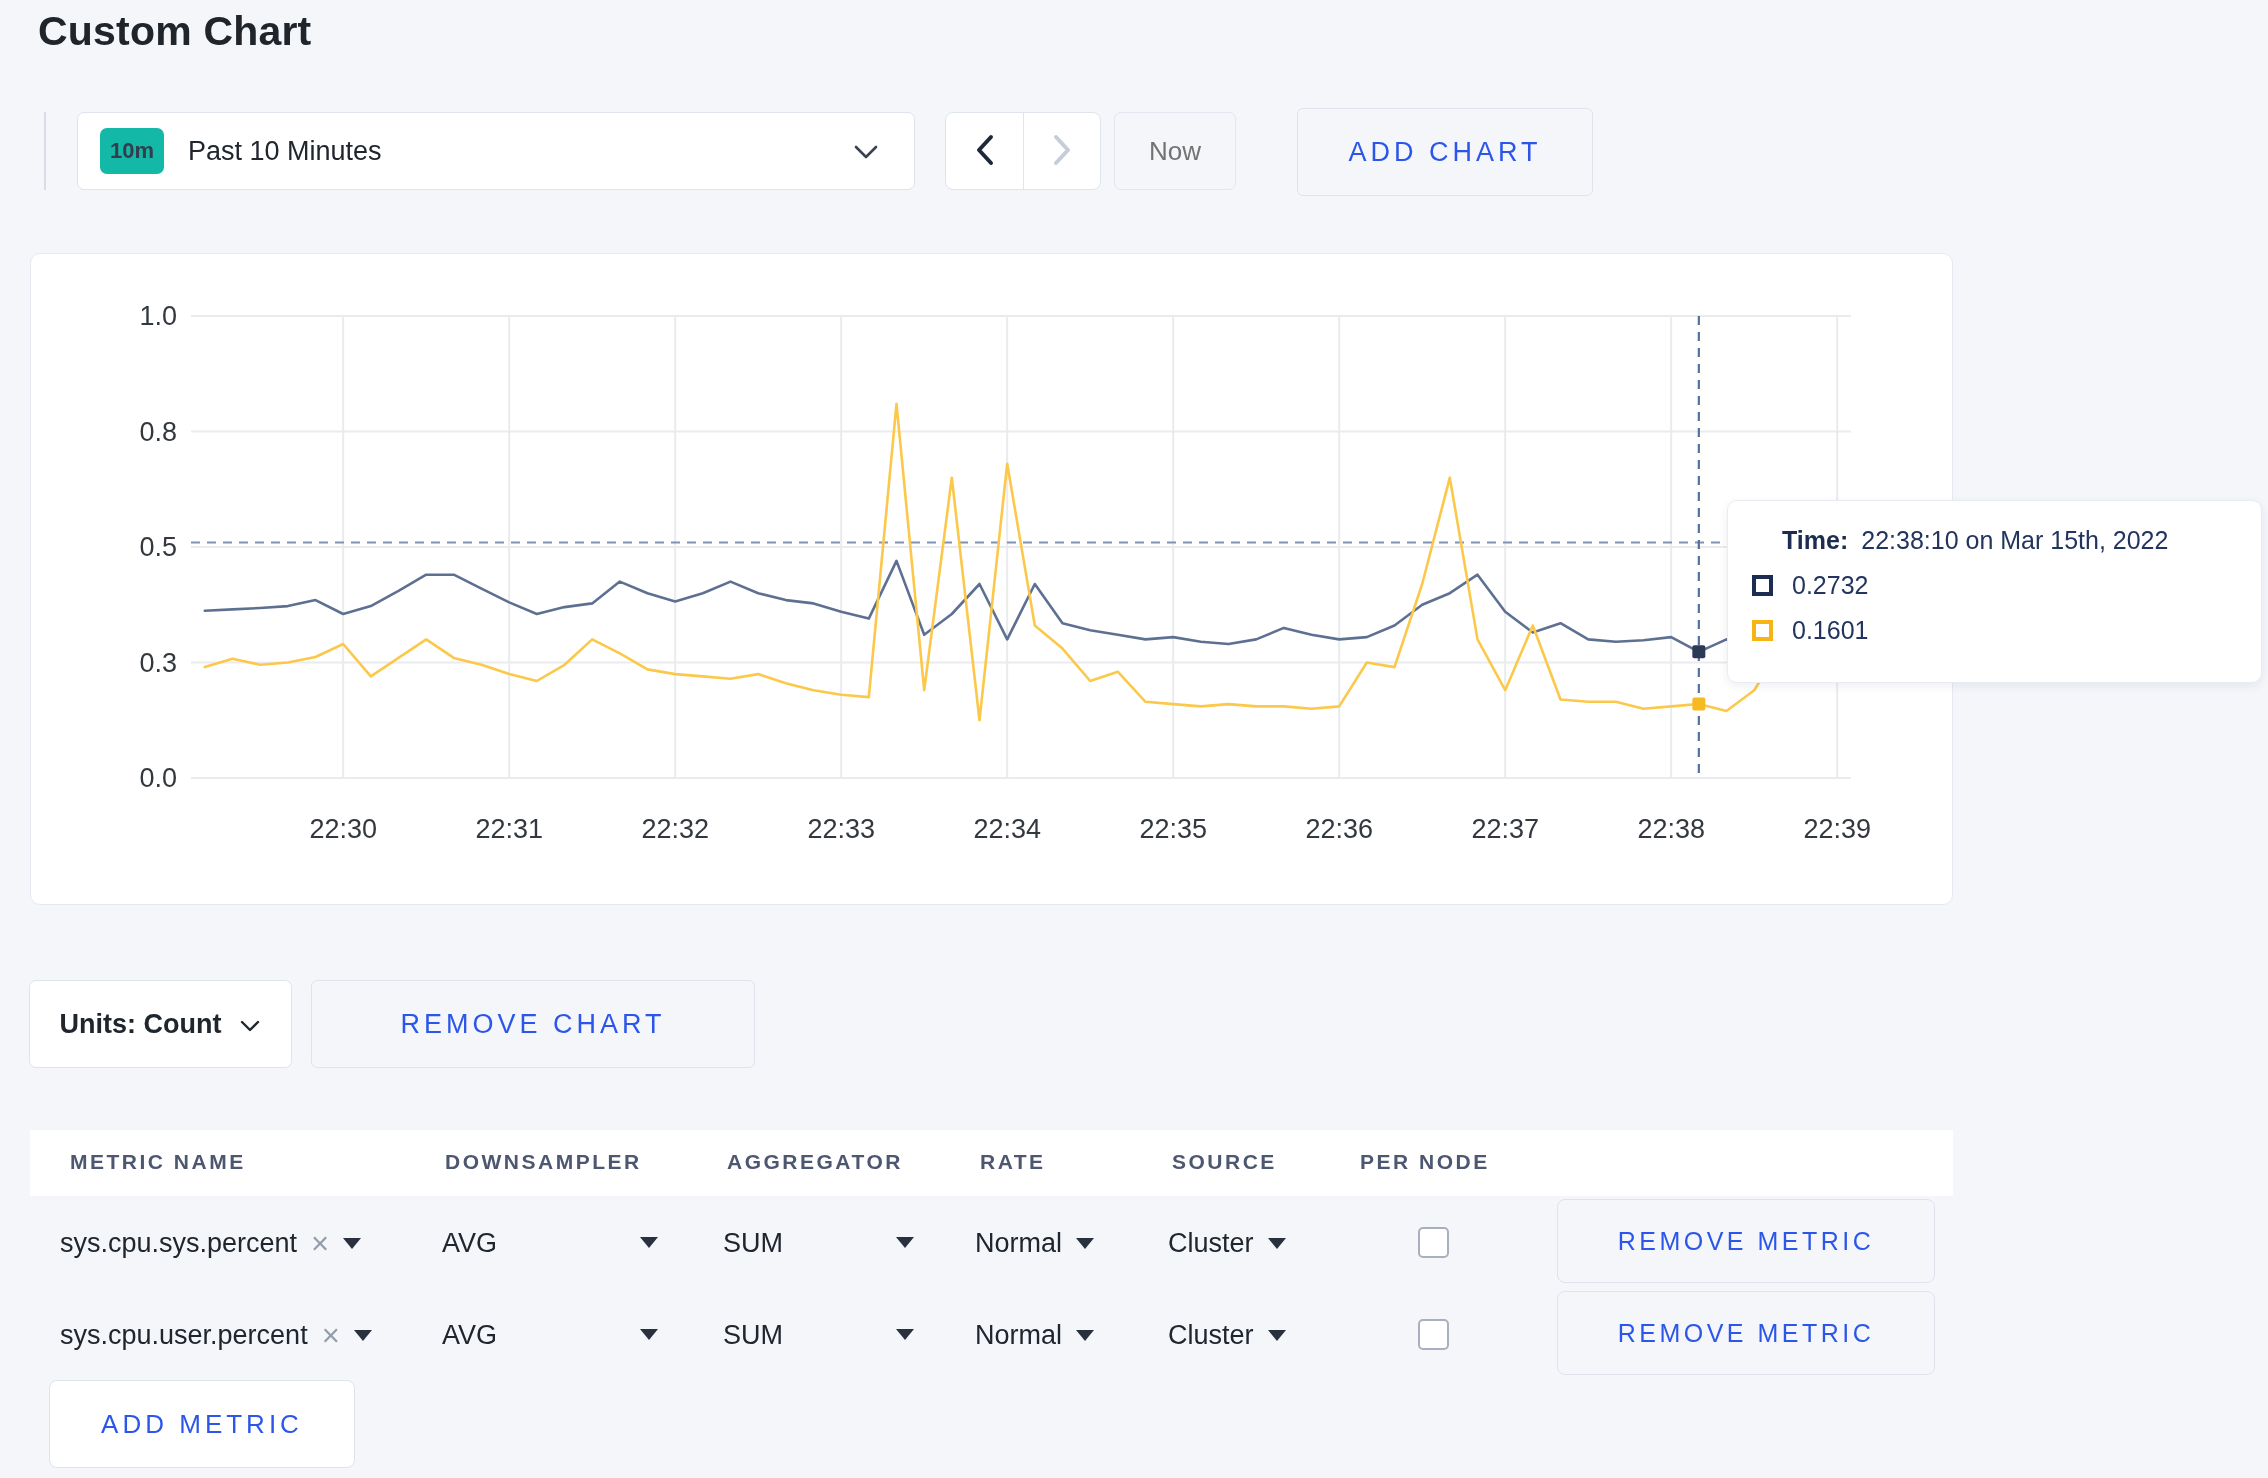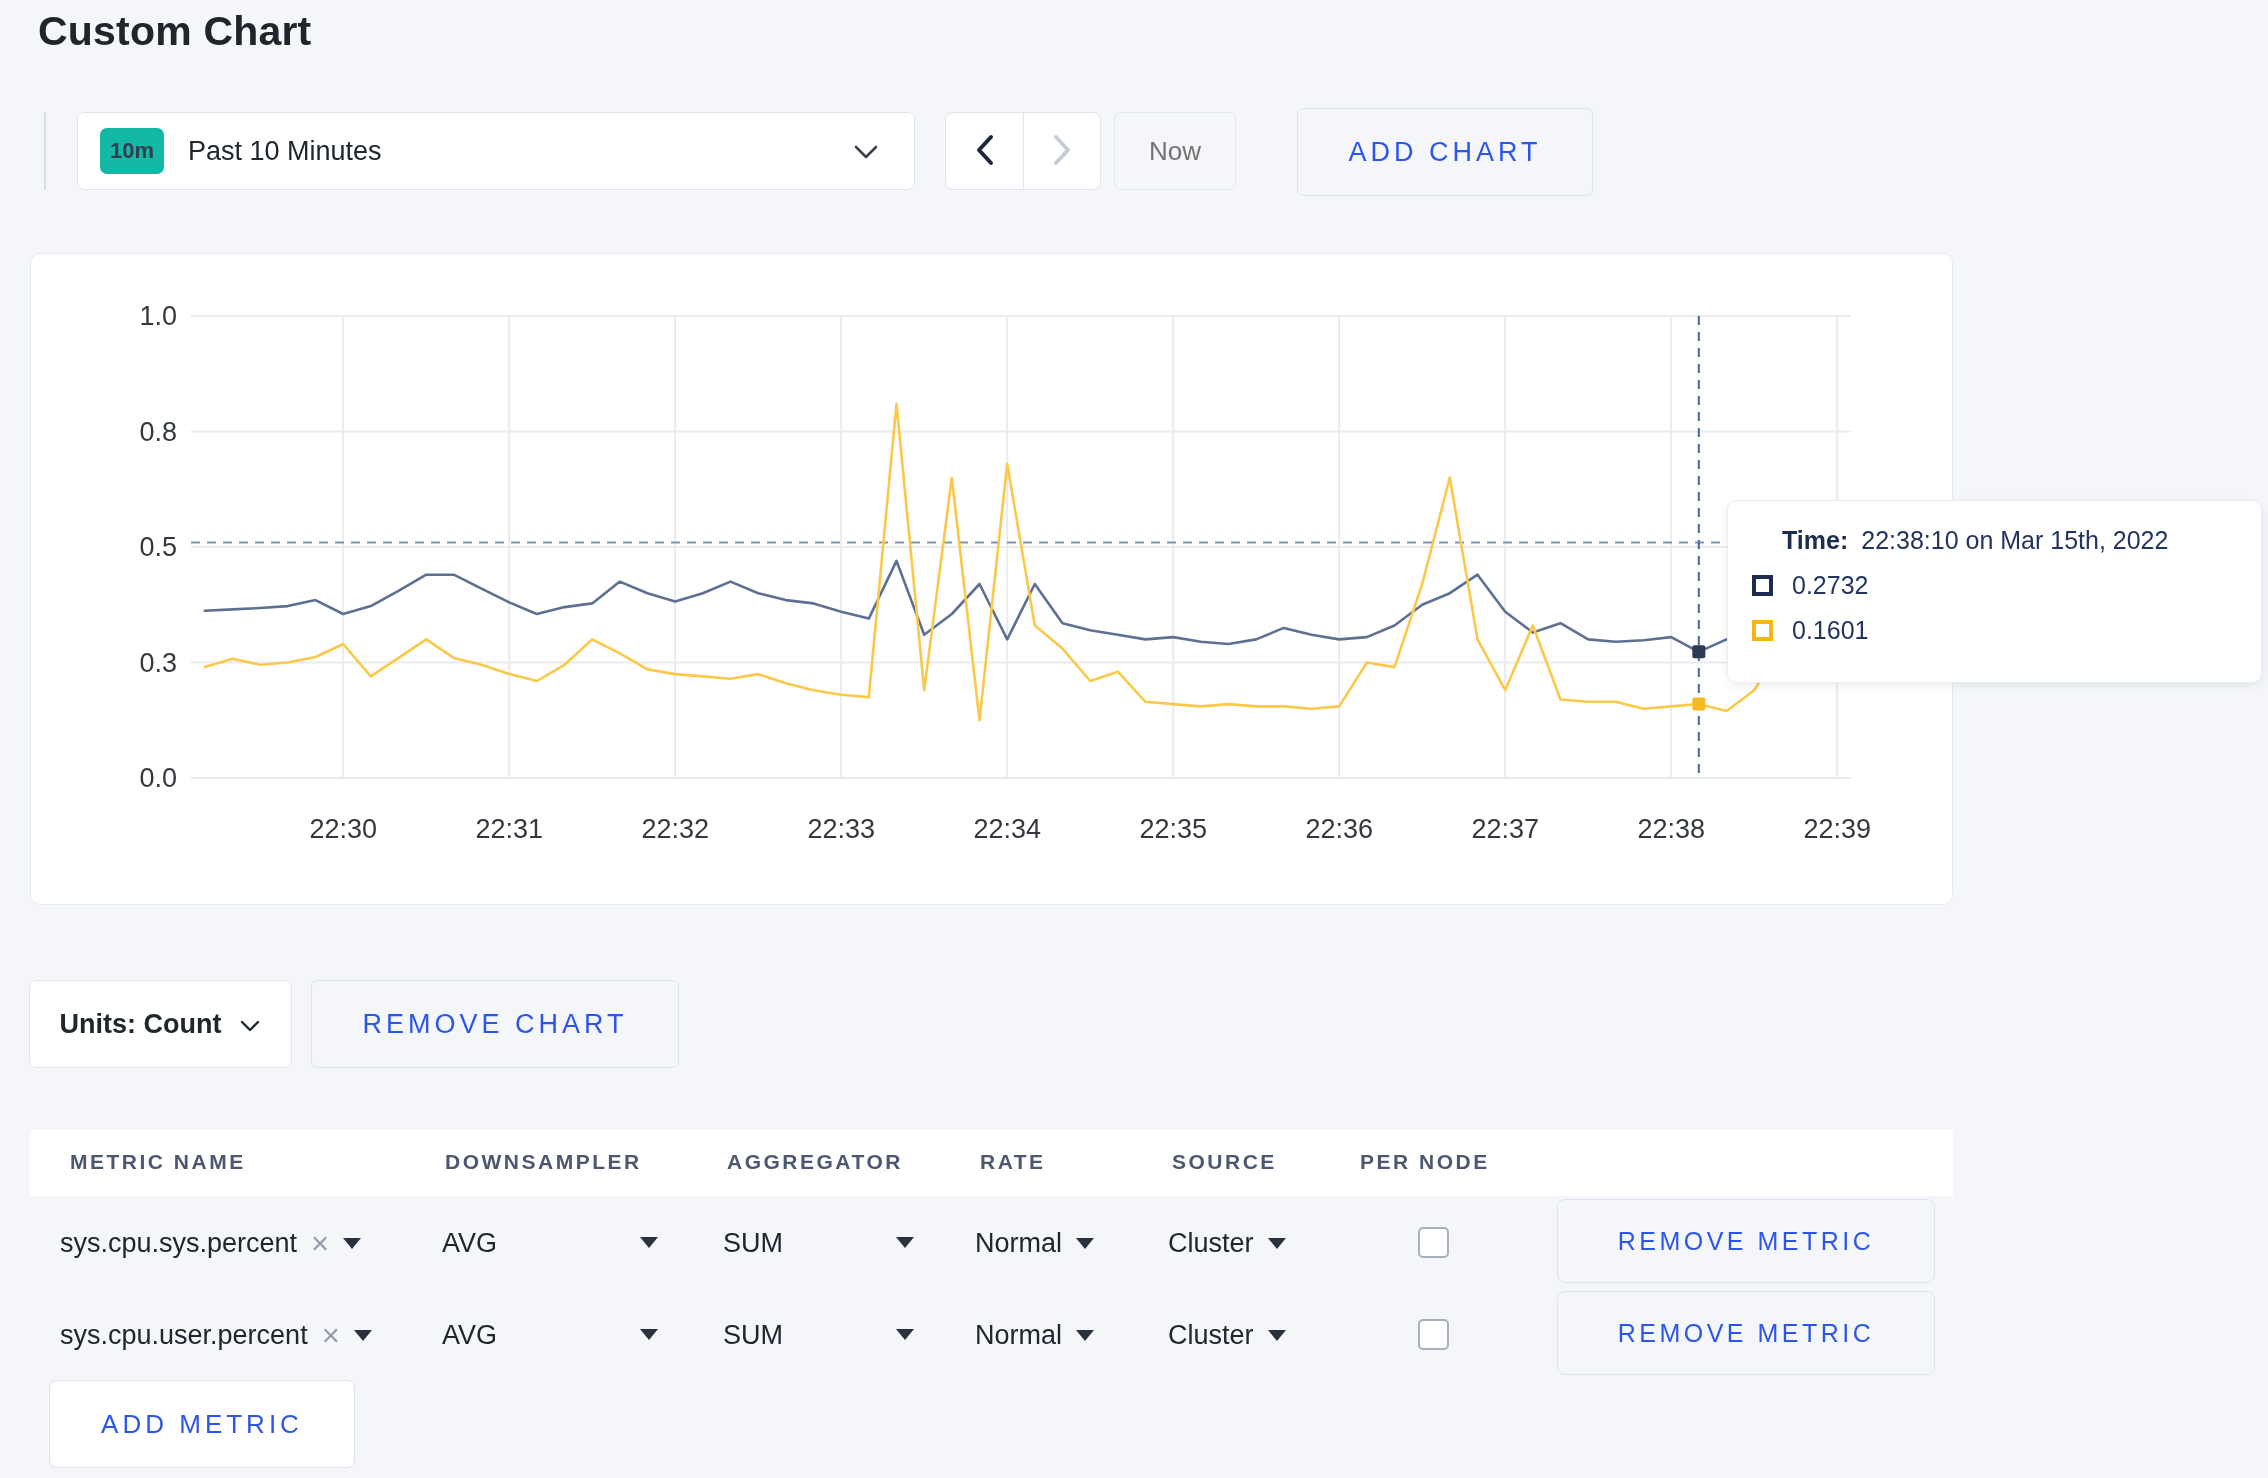--- a/index.html
+++ b/index.html
@@ -88,21 +88,21 @@
     background: transparent; flex: 0 0 auto;
   }
 
   
   .units-select {
     left: 29px; top: 980px; width: 263px; height: 88px;
     background: #ffffff; border: 1px solid #dfe3ec; border-radius: 7px;
     display: flex; align-items: center; justify-content: center; gap: 18px;
     font-size: 27px; font-weight: 700; color: #20262e; cursor: pointer;
   }
-  .remove-chart-btn { left: 311px; top: 980px; width: 368px; height: 88px; }
+  .remove-chart-btn { left: 311px; top: 980px; width: 444px; height: 88px; }
 
   
   .table-header {
     left: 30px; top: 1130px; width: 1923px; height: 66px;
     background: #ffffff;
   }
   .col-label {
     position: absolute; top: 20px;
     font-size: 21px; font-weight: 700; letter-spacing: 2.5px; color: #4d5770;
     white-space: nowrap;

